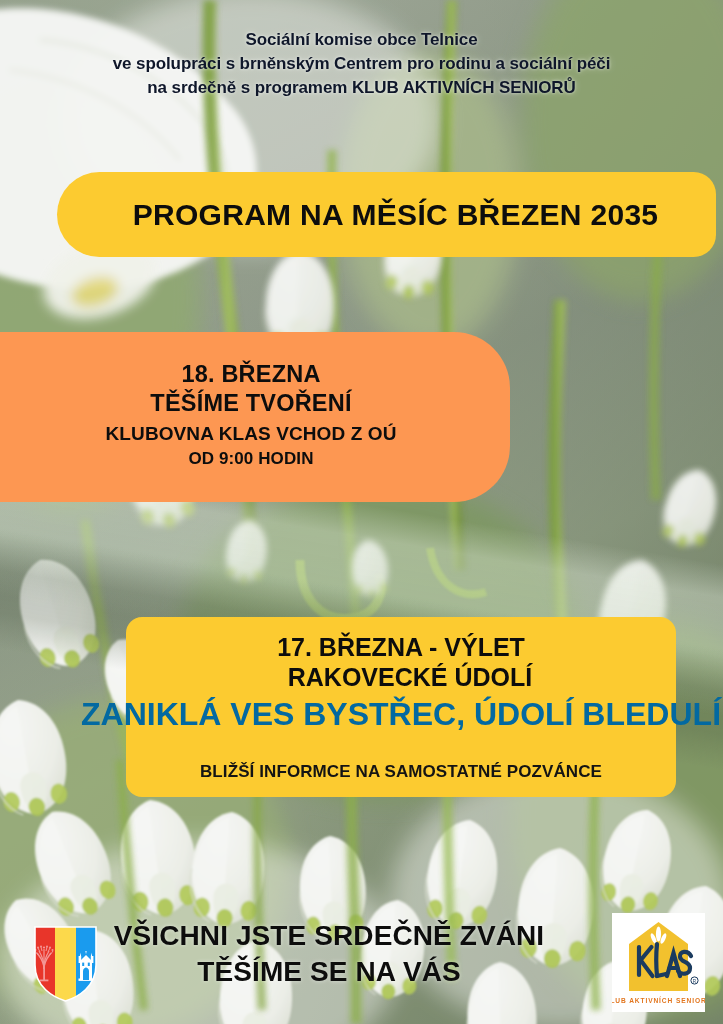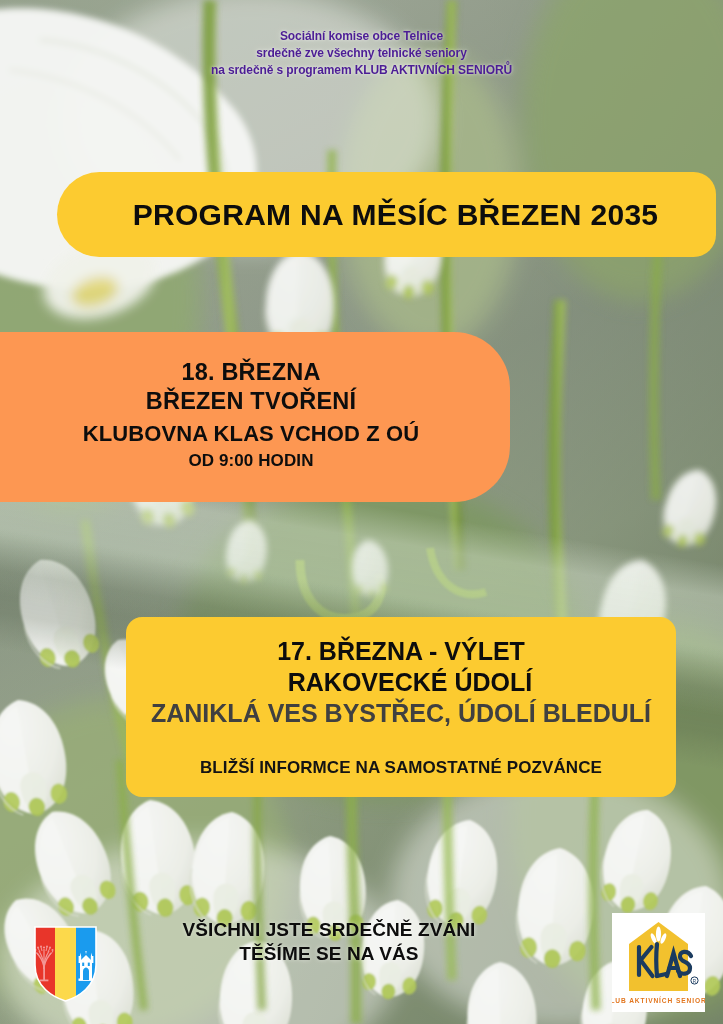--- a/index.html
+++ b/index.html
@@ -60,23 +60,23 @@
     pointer-events: none;
   }
 
   
   .header-text {
     position: absolute;
     left: 0;
     top: 28px;
     width: 723px;
     text-align: center;
-    color: #4c1d95;
+    color: #0f172a;
     font-weight: bold;
-    font-size: 12px;
+    font-size: 17px;
     line-height: 1.42;
     letter-spacing: -0.1px;
     text-shadow: 0 0 3px rgba(255,255,255,0.55), 0 0 7px rgba(255,255,255,0.4);
   }
   .header-text .line { display: block; white-space: nowrap; }
 
   
   .band-title {
     position: absolute;
     left: 57px;
@@ -116,21 +116,21 @@
   }
   .block-event1 .l1 {
     color: #0d0d0d; font-weight: bold; font-size: 23.5px;
     letter-spacing: 0.2px; line-height: 1.18; white-space: nowrap;
   }
   .block-event1 .l2 {
     color: #0d0d0d; font-weight: bold; font-size: 23.5px;
     letter-spacing: 0.2px; line-height: 1.26; white-space: nowrap;
   }
   .block-event1 .l3 {
-    color: #0d0d0d; font-weight: bold; font-size: 22px;
+    color: #0d0d0d; font-weight: bold; font-size: 19px;
     letter-spacing: 0.1px; line-height: 1.45; margin-top: 2px; white-space: nowrap;
   }
   .block-event1 .l4 {
     color: #0d0d0d; font-weight: bold; font-size: 17px;
     letter-spacing: 0.1px; line-height: 1.35; white-space: nowrap;
   }
 
   .block-event2 {
     position: absolute;
     left: 126px;
@@ -148,38 +148,38 @@
   }
   .block-event2 .l1 {
     color: #0d0d0d; font-weight: bold; font-size: 25px;
     line-height: 1.22; white-space: nowrap;
   }
   .block-event2 .l2 {
     color: #0d0d0d; font-weight: bold; font-size: 25px;
     line-height: 1.26; white-space: nowrap; margin-left: 18px;
   }
   .block-event2 .l3 {
-    color: #404040; font-weight: bold; font-size: 25px;
+    color: #0369a1; font-weight: bold; font-size: 32px;
     line-height: 1.26; white-space: nowrap;
   }
   .block-event2 .note {
     color: #141414; font-weight: bold; font-size: 17px;
     letter-spacing: 0.1px; margin-top: 28px; white-space: nowrap;
   }
 
   
   .footer-text {
     position: absolute;
     left: 0;
     top: 918px;
     width: 658px;
     text-align: center;
     color: #0d0d0d;
     font-weight: bold;
-    font-size: 19px;
+    font-size: 28px;
     line-height: 1.28;
     letter-spacing: 0.1px;
     text-shadow: 0 0 4px rgba(255,255,255,0.5);
   }
   .footer-text .line { display: block; white-space: nowrap; }
 
   .coat-of-arms {
     position: absolute;
     left: 33px;
     top: 925px;
@@ -396,31 +396,31 @@
 
       <rect width="723" height="1024" fill="#6f7a68" opacity="0.07"></rect>
     </svg>
   </div>
 
   <div class="diagonal-band"></div>
   <div class="diagonal-band2"></div>
 
   <div class="header-text">
     <span class="line">Sociální komise obce Telnice</span>
-    <span class="line">srdečně zve všechny telnické seniory</span>
+    <span class="line">ve spolupráci s brněnským Centrem pro rodinu a sociální péči</span>
     <span class="line">na srdečně s programem KLUB AKTIVNÍCH SENIORŮ</span>
   </div>
 
   <div class="band-title">
     <span class="txt">PROGRAM NA MĚSÍC BŘEZEN 2035</span>
   </div>
 
   <div class="block-event1">
     <span class="l1">18. BŘEZNA</span>
-    <span class="l2">BŘEZEN TVOŘENÍ</span>
+    <span class="l2">TĚŠÍME TVOŘENÍ</span>
     <span class="l3">KLUBOVNA KLAS  VCHOD Z  OÚ</span>
     <span class="l4">OD 9:00 HODIN</span>
   </div>
 
   <div class="block-event2">
     <span class="l1">17. BŘEZNA  -  VÝLET</span>
     <span class="l2">RAKOVECKÉ ÚDOLÍ</span>
     <span class="l3">ZANIKLÁ VES BYSTŘEC, ÚDOLÍ BLEDULÍ</span>
     <span class="note">BLIŽŠÍ INFORMCE NA SAMOSTATNÉ POZVÁNCE</span>
   </div>

